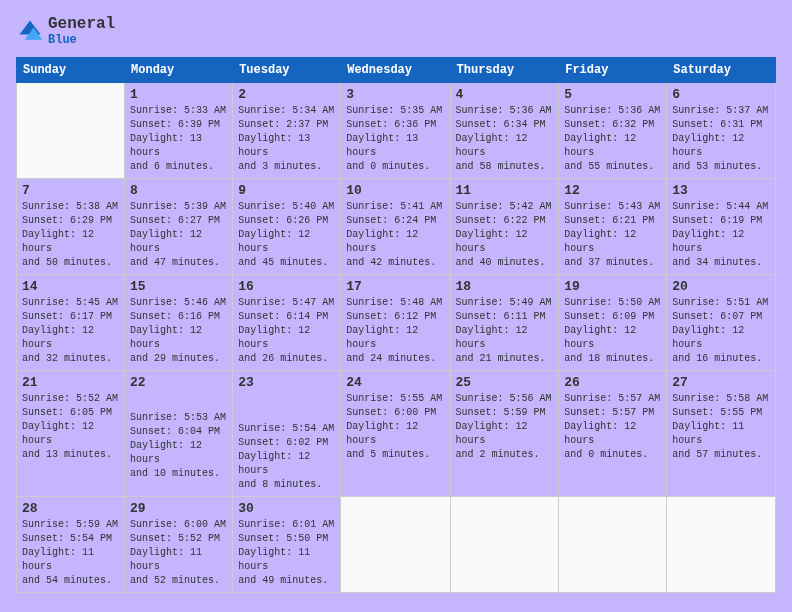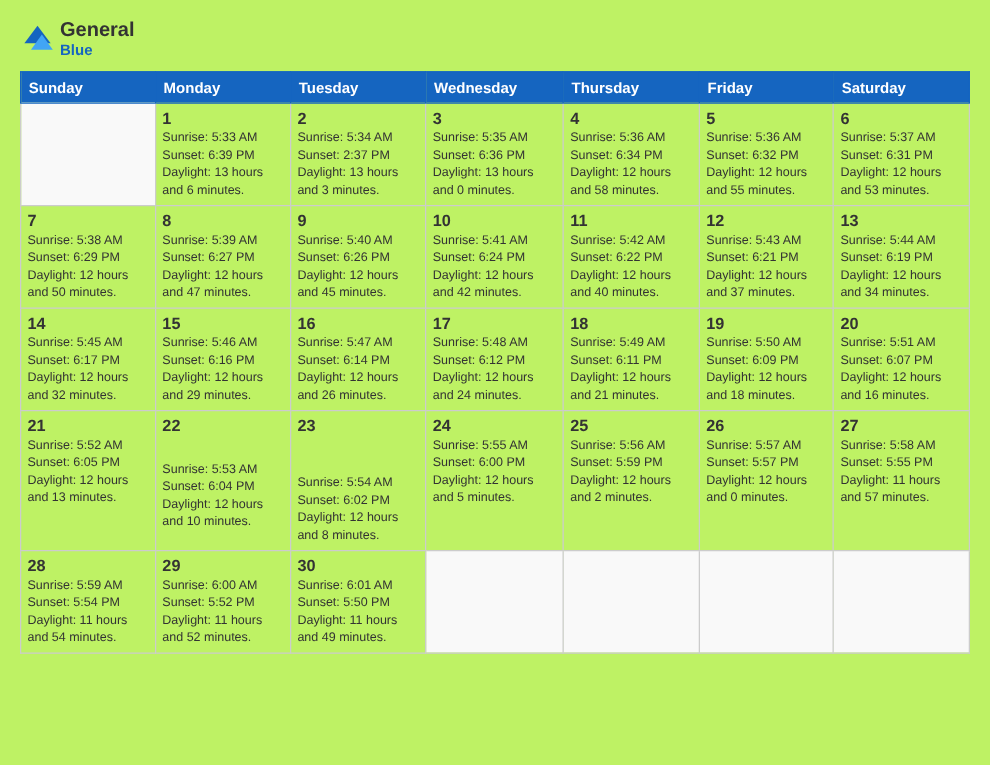--- a/index.html
+++ b/index.html
@@ -7,21 +7,22 @@
       font-family: Arial, sans-serif;
       background: #fff;
       width: 792px;
       height: 612px;
       overflow: hidden;
     }
     .page {
       width: 792px;
       height: 612px;
       padding: 16px;
-      background: #bef264;
+      background: #c4b5fd;
+      font-family: Liberation Mono, monospace;
     }
     .header {
       display: flex;
       justify-content: space-between;
       align-items: flex-start;
       margin-bottom: 10px;
     }
     .logo {
       display: flex;
       align-items: center;

